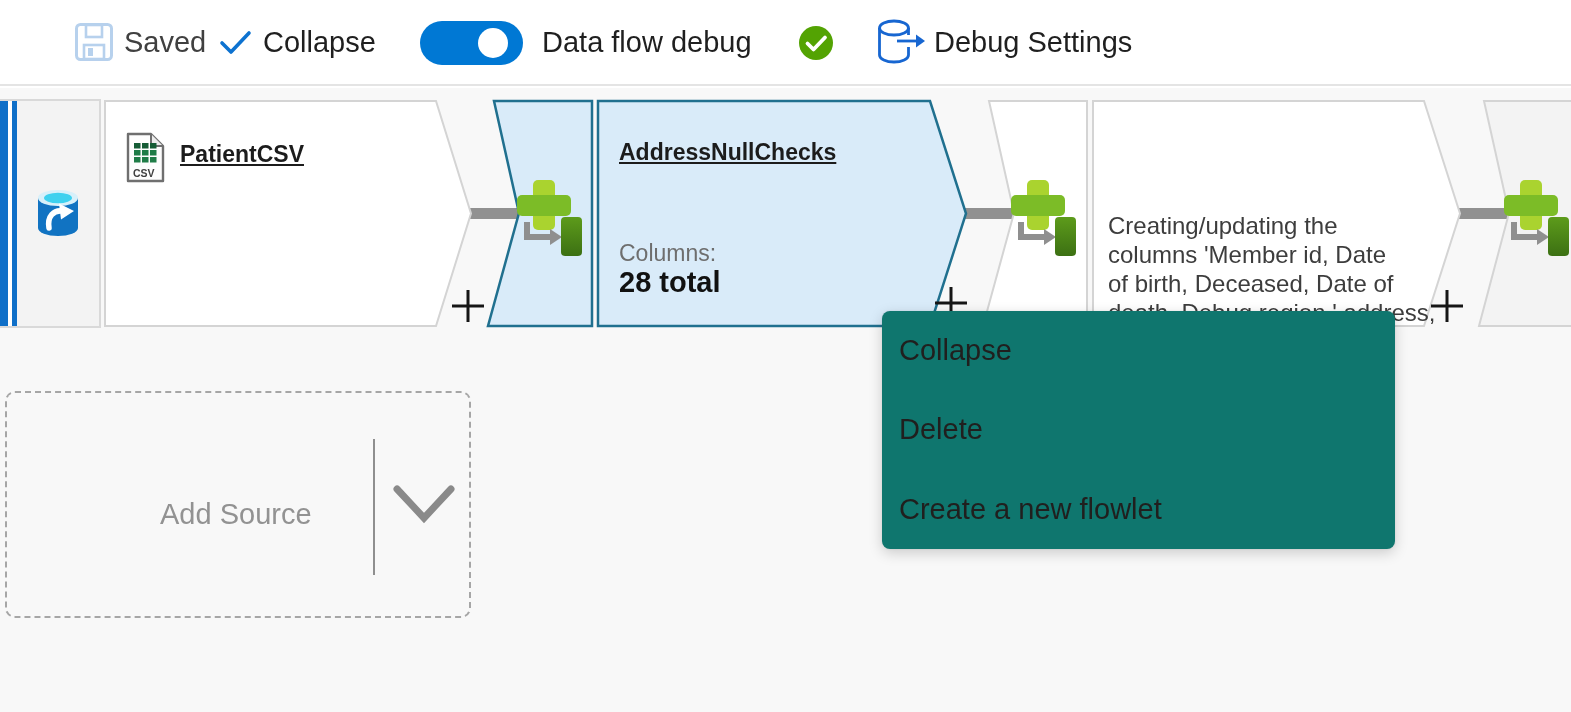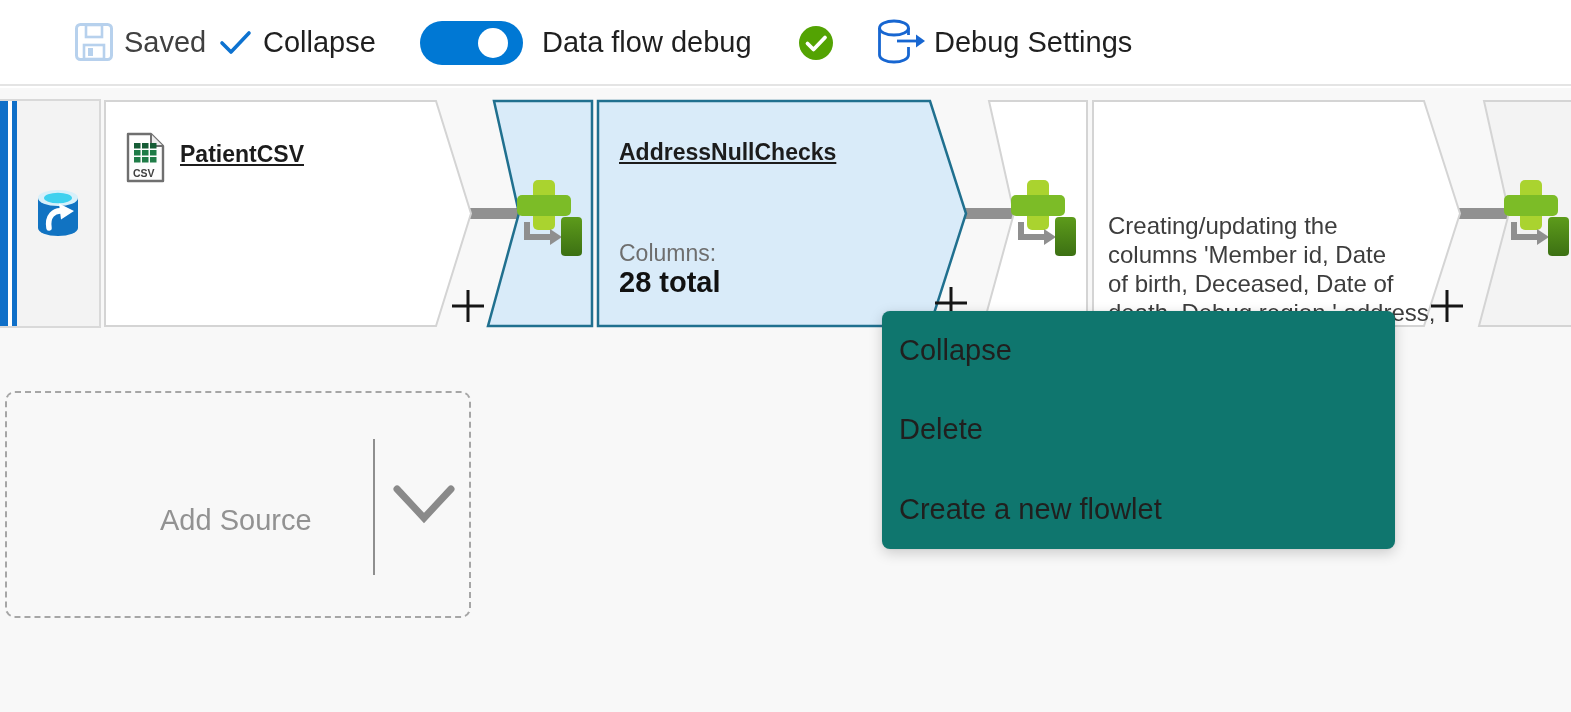--- a/index.html
+++ b/index.html
@@ -50,21 +50,21 @@
     flex: 1; display: flex; align-items: center; padding-left: 17px;
     font-size: 29px; color: #201f1e; cursor: pointer; white-space: nowrap;
   }
 
   
   .add-source {
     position: absolute; left: 5px; top: 391px; width: 466px; height: 227px;
     border: 2px dashed #a6a6a6; border-radius: 10px; z-index: 2;
   }
   .add-source-label {
-    position: absolute; left: 153px; top: 111px; font-size: 29px; color: #929292;
+    position: absolute; left: 153px; top: 105px; font-size: 29px; color: #929292;
     white-space: nowrap;
   }
   .add-source-divider {
     position: absolute; left: 366px; top: 46px; width: 2px; height: 136px;
     background: #8f8f8f;
   }
   .add-source-chevron { position: absolute; left: 386px; top: 92px; cursor: pointer; }
 </style>
 </head>
 <body>

